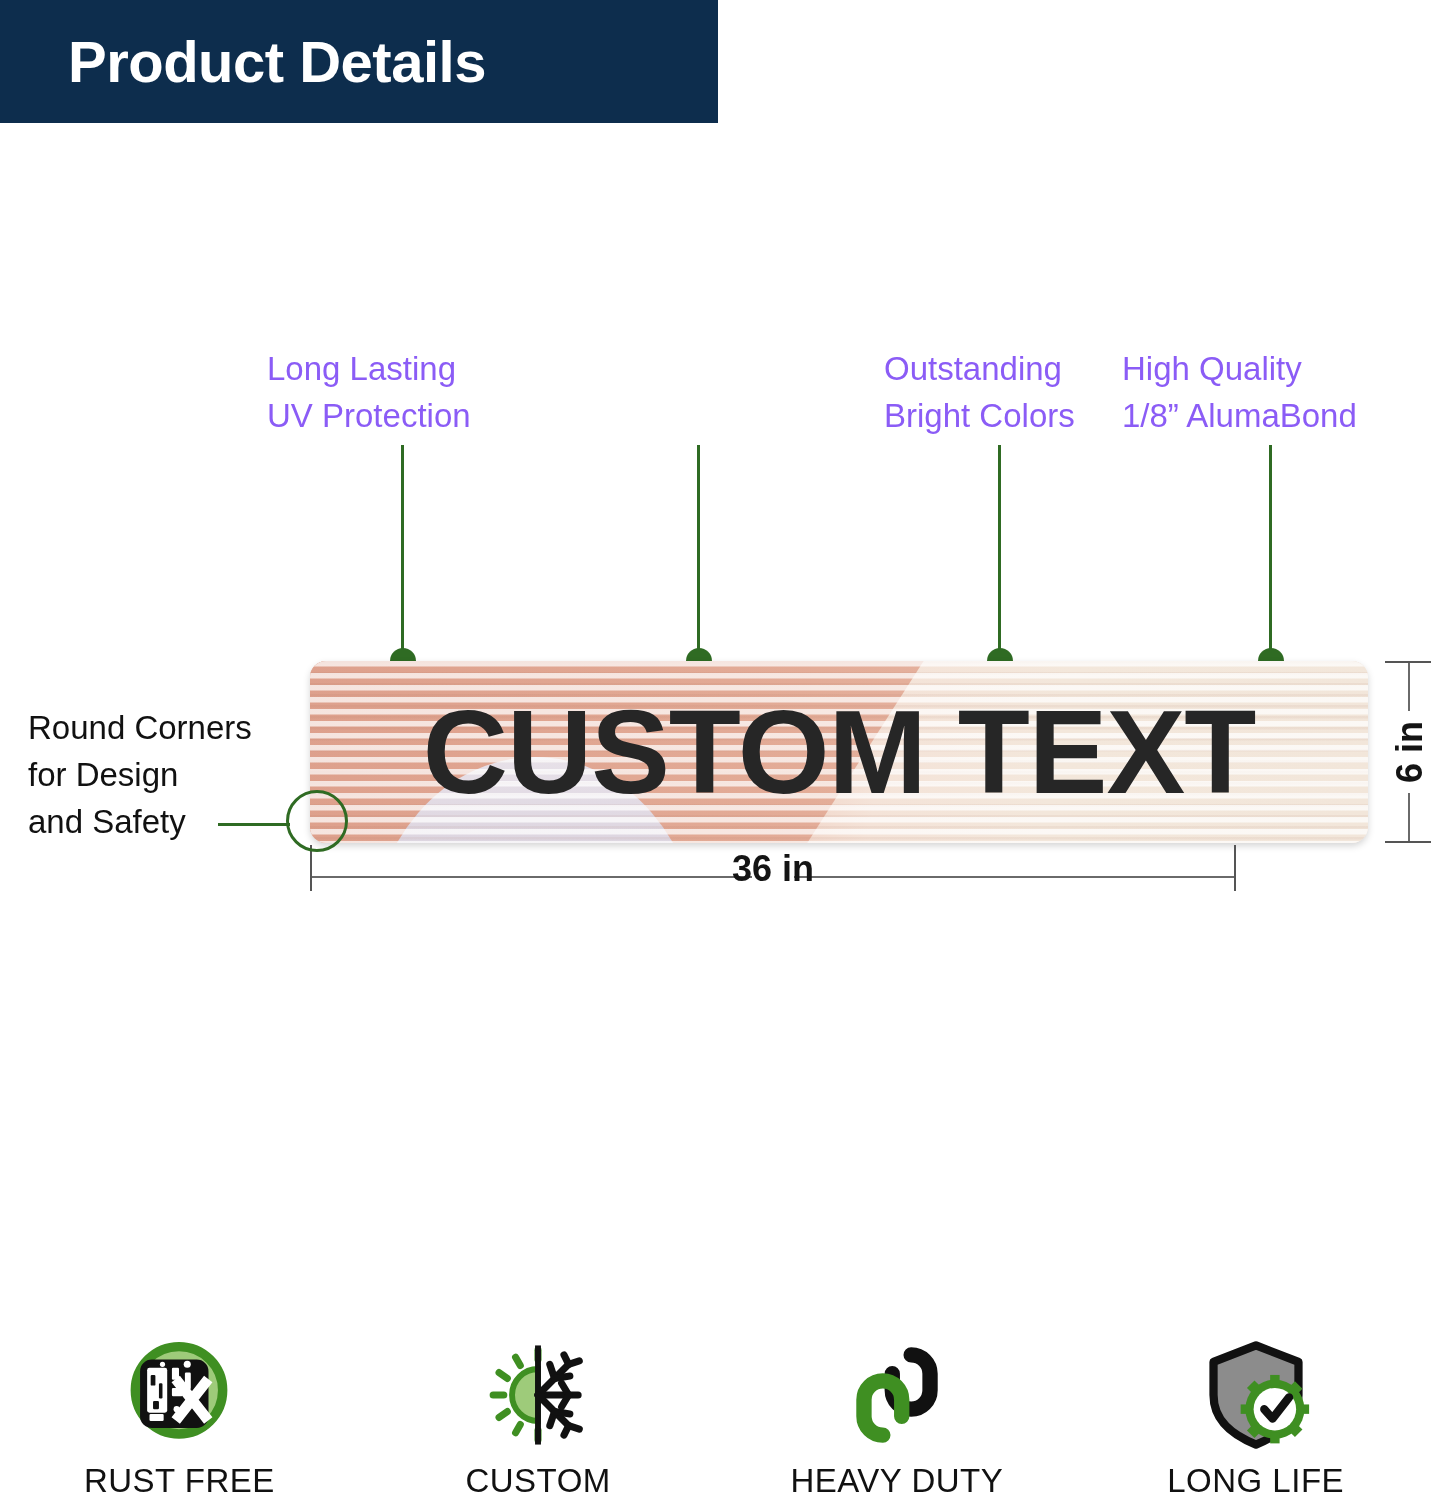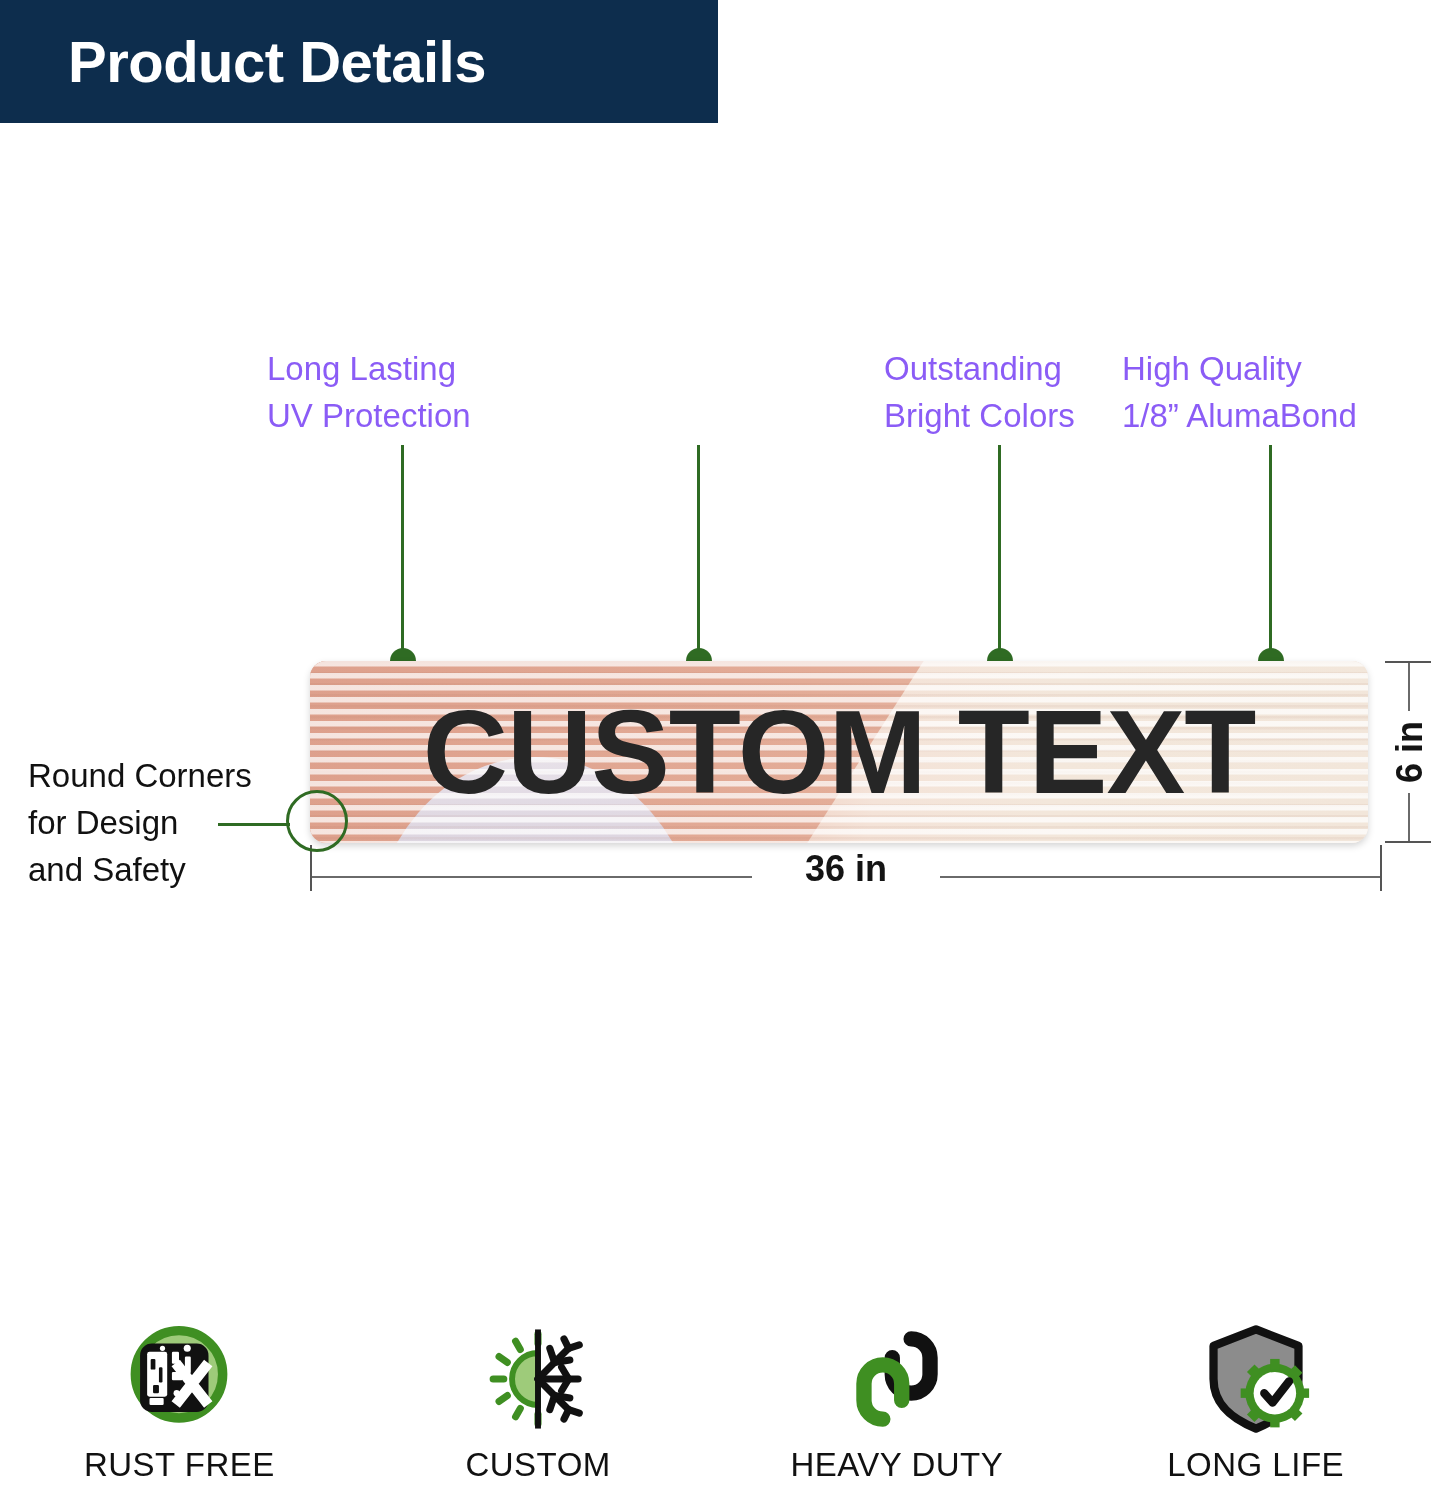--- a/index.html
+++ b/index.html
@@ -47,21 +47,21 @@
   #leader-line-print{left:697px;top:445px;height:218px;}
   #leader-dot-print{left:686px;top:648px;}
   #leader-line-colors{left:998px;top:445px;height:218px;}
   #leader-dot-colors{left:987px;top:648px;}
   #leader-line-alumabond{left:1269px;top:445px;height:218px;}
   #leader-dot-alumabond{left:1258px;top:648px;}
 
   
   #callout-corners{
     position:absolute;left:28px;top:705px;
-    font-size:33px;color:#111111;line-height:1.42;white-space:pre-line;margin-top:48px;
+    font-size:33px;color:#111111;line-height:1.42;white-space:pre-line;
   }
   #corner-leader-line{
     position:absolute;left:218px;top:823px;width:72px;height:3px;
     background:#2f6b23;
   }
   #corner-ring{
     position:absolute;left:286px;top:790px;width:62px;height:62px;
     border:3px solid #2f6b23;border-radius:50%;background:transparent;
     box-sizing:border-box;z-index:6;
   }
@@ -114,21 +114,21 @@
     position:absolute;inset:0;display:flex;align-items:center;
     justify-content:center;
     color:#262626;
     font-size:118px;font-weight:700;letter-spacing:-1px;
     line-height:1;padding-bottom:0;
     white-space:nowrap;
     z-index:4;
   }
 
   
-  #dim-width{position:absolute;left:310px;top:845px;width:1072px;height:60px;}
+  #dim-width{position:absolute;left:310px;top:845px;width:926px;height:60px;}
   #dim-width .tick{position:absolute;top:0;width:2px;height:46px;background:#555;}
   #dim-width .tick.left{left:0;}
   #dim-width .tick.right{right:0;}
   #dim-width .bar{position:absolute;top:31px;height:2px;background:#6a6a6a;}
   #dim-width .bar.l{left:2px;width:440px;}
   #dim-width .bar.r{right:2px;width:440px;}
   #dim-width-label{
     position:absolute;left:0;right:0;top:6px;text-align:center;
     font-size:36px;font-weight:700;color:#141414;line-height:1;
   }
@@ -144,21 +144,21 @@
   #dim-height-label{
     position:absolute;left:-25px;top:0;width:100px;height:182px;
     display:flex;align-items:center;justify-content:center;
     transform:rotate(-90deg);
     font-size:36px;font-weight:700;color:#141414;
   }
 
   
   #features{
     position:absolute;left:0;top:1320px;width:1435px;height:180px;
-    display:flex;align-items:flex-start;
+    display:flex;align-items:flex-end;
   }
   .feature{
     flex:1;display:flex;flex-direction:column;align-items:center;
   }
   .feature-icon{height:118px;display:flex;align-items:center;justify-content:center;}
   .feature-label{
     margin-top:8px;font-size:33px;color:#111;letter-spacing:0.5px;
     font-weight:400;
   }
 </style>

